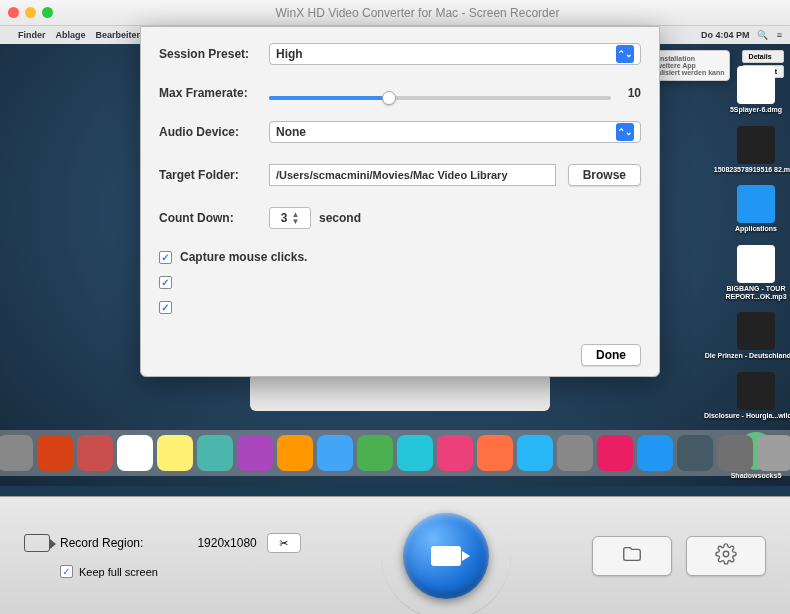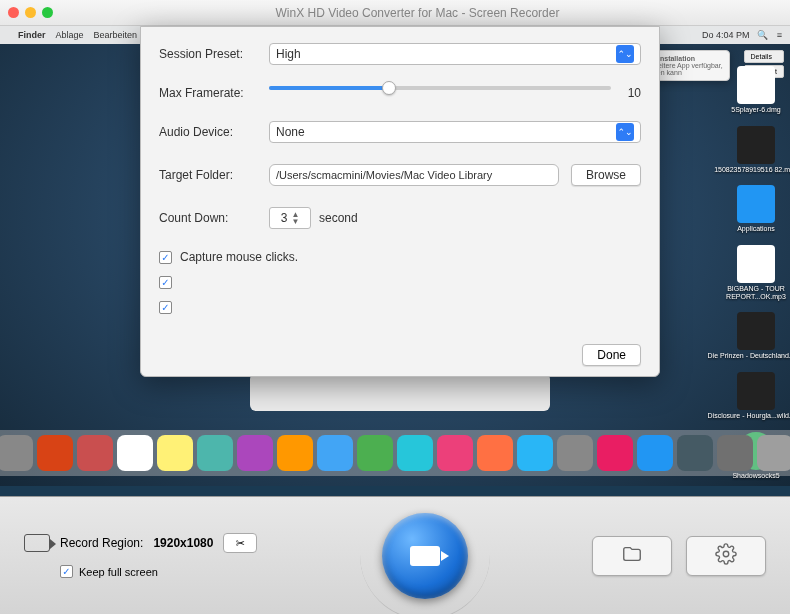--- a/index.html
+++ b/index.html
@@ -4,21 +4,21 @@
 <style>
 * { box-sizing: border-box; margin: 0; padding: 0; font-family: -apple-system, "Helvetica Neue", Arial, sans-serif; }
 body { width: 790px; height: 614px; background: #1a3a52; overflow: hidden; position: relative; }
 
 .titlebar { height: 26px; background: linear-gradient(#f6f6f6, #e8e8e8); border-bottom: 1px solid #ccc; display:flex; align-items:center; padding:10px 8px; font-size:12px; color:#555;}
 .traffic { display:flex; gap:6px; }
 .dot { width:11px; height:11px; border-radius:50%; }
 .dot.red{background:#ff5f57;} .dot.yel{background:#febc2e;} .dot.grn{background:#28c840;}
 .title { flex:1; text-align:center; color:#888; font-size:12px; }
 
-.desktop { position:absolute; top:26px; left:0; right:0; height:460px; background: radial-gradient(ellipse at 50% 40%, #4a7ba8 0%, #2a4a68 40%, #152838 100%); }
+.desktop { position:absolute; top:26px; left:0; right:0; height:460px; background: radial-gradient(ellipse at 50% 40%, #4a7ba8 0%, #2a4a68 40%, #152838 100%); font-weight: bold; }
 .menubar { height:18px; background:rgba(240,240,240,0.95); display:flex; align-items:center; font-size:9px; color:#333; padding:0 8px; gap:10px;}
 .menubar .spacer{flex:1;}
 .menubar .right{display:flex;gap:8px;align-items:center;}
 
 .right-icons { position:absolute; right:6px; top:40px; width:56px; display:flex; flex-direction:column; gap:12px; align-items:center;}
 .ricon { width:46px; display:flex; flex-direction:column; align-items:center; gap:2px;}
 .ricon .box{ width:38px; height:38px; background:#333; border-radius:4px; }
 .ricon .box.blue{background:#2196f3;}
 .ricon .box.white{background:#fff;}
 .ricon .box.dark{background:#222;}
@@ -30,41 +30,41 @@
 .notif-btn{background:#eee;border:1px solid #ccc;font-size:7px;padding:2px 6px;border-radius:2px;}
 
 .dock { position:absolute; bottom:10px; left:50%; transform:translateX(-50%); height:46px; background:rgba(200,200,200,0.4); border-radius:10px; padding:4px 8px; display:flex; gap:4px; align-items:center;}
 .dicon{width:36px;height:36px;border-radius:8px;}
 
 .panel { position:absolute; top:0; left:140px; width:520px; background:#f3f3f3; border:1px solid #bbb; border-radius:0 0 6px 6px; box-shadow:0 8px 30px rgba(0,0,0,.4); padding:16px 18px 10px;}
 .row{display:flex;align-items:center;margin-bottom:21px;font-size:12px;color:#333;}
 .lbl{width:110px;}
 .select{flex:1;height:22px;background:#fff;border:1px solid #bbb;border-radius:4px;padding:0 6px;font-size:12px;display:flex;align-items:center;justify-content:space-between;}
 .select .arrow{width:18px;height:18px;background:#2e7cf6;border-radius:3px;display:flex;align-items:center;justify-content:center;color:#fff;font-size:9px;}
-.slider-wrap{flex:1;display:flex;align-items:flex-start;gap:10px;}
+.slider-wrap{flex:1;display:flex;align-items:flex-end;gap:10px;}
 .slider{flex:1;height:4px;background:#ccc;border-radius:2px;position:relative;}
 .slider .fill{position:absolute;left:0;top:0;height:100%;width:35%;background:#3b8ef0;border-radius:2px;}
 .slider .thumb{position:absolute;left:35%;top:50%;transform:translate(-50%,-50%);width:14px;height:14px;background:#fff;border:1px solid #aaa;border-radius:50%;box-shadow:0 1px 2px rgba(0,0,0,.2);}
 .slider-val{width:20px;text-align:right;}
-.input{flex:1;height:22px;background:#fff;border:1px solid #bbb;border-radius:6px;padding:0 6px;font-size:11px;display:flex;align-items:center;}
+.input{flex:1;height:22px;background:#fff;border:1px solid #bbb;border-radius:0;padding:0 6px;font-size:11px;display:flex;align-items:center;}
 .btn{height:22px;background:#fff;border:1px solid #bbb;border-radius:4px;padding:0 14px;font-size:12px;display:flex;align-items:center;box-shadow:0 1px 1px rgba(0,0,0,.1);}
 .spin{width:42px;height:22px;background:#fff;border:1px solid #bbb;border-radius:3px;display:flex;align-items:center;justify-content:center;font-size:12px;gap:4px;}
 .spin .arrows{font-size:8px;line-height:7px;color:#666;}
 .chk{margin-bottom:12px;font-size:12px;color:#333;display:flex;align-items:center;gap:8px;}
 .cbox{width:13px;height:13px;border:1px solid #888;border-radius:2px;background:#fff;display:flex;align-items:center;justify-content:center;font-size:10px;color:#2e7cf6;}
 .panel-footer{display:flex;justify-content:flex-end;margin-top:20px;padding-top:10px;}
 
 .toolbar-back{position:absolute;top:347px;left:250px;width:300px;height:38px;background:#ebebeb;border-radius:6px;}
 
 .bottom{position:absolute;bottom:0;left:0;right:0;height:118px;background:linear-gradient(#e8e8e8,#d4d4d4);border-top:1px solid #999;display:flex;align-items:center;padding:0 24px;gap:20px;}
 .left-sec{display:flex;flex-direction:column;gap:12px;}
 .rr-row{display:flex;align-items:center;gap:10px;font-size:12px;}
 .cam-ic{width:26px;height:18px;border:1.5px solid #555;border-radius:3px;position:relative;}
 .cam-ic::after{content:'';position:absolute;right:-7px;top:4px;width:0;height:0;border-left:6px solid #555;border-top:5px solid transparent;border-bottom:5px solid transparent;}
-.res{font-weight:700;}
+.res{font-weight:400;margin-left:44px;}
 .crop-btn{width:34px;height:20px;border:1px solid #aaa;border-radius:4px;background:#fff;display:flex;align-items:center;justify-content:center;font-size:11px;}
 .chk2{display:flex;align-items:center;gap:6px;font-size:11px;margin-left:36px;}
 .center-sec{flex:1;display:flex;justify-content:center;}
 .rec-btn{width:86px;height:86px;border-radius:50%;background:radial-gradient(circle at 35% 30%, #6db8ff, #1a6fd6 60%, #0a4a9a);box-shadow:inset 0 2px 6px rgba(255,255,255,.5), inset 0 -4px 10px rgba(0,0,0,.3), 0 3px 8px rgba(0,0,0,.4);display:flex;align-items:center;justify-content:center;position:relative;}
 .rec-arc{position:absolute;width:130px;height:70px;border-bottom:1px solid #bbb;border-radius:0 0 70px 70px;bottom:-6px;}
 .rec-ic{width:30px;height:20px;background:#fff;border-radius:3px;position:relative;}
 .rec-ic::after{content:'';position:absolute;right:-9px;top:5px;border-left:8px solid #fff;border-top:5px solid transparent;border-bottom:5px solid transparent;}
 .right-sec{display:flex;gap:14px;}
 .ico-btn{width:80px;height:40px;border:1px solid #aaa;border-radius:6px;background:#f5f5f5;display:flex;align-items:center;justify-content:center;box-shadow:0 1px 2px rgba(0,0,0,.15);}
 .folder-ic svg, .gear-ic svg{width:22px;height:22px;fill:none;stroke:#666;stroke-width:1.5;}

